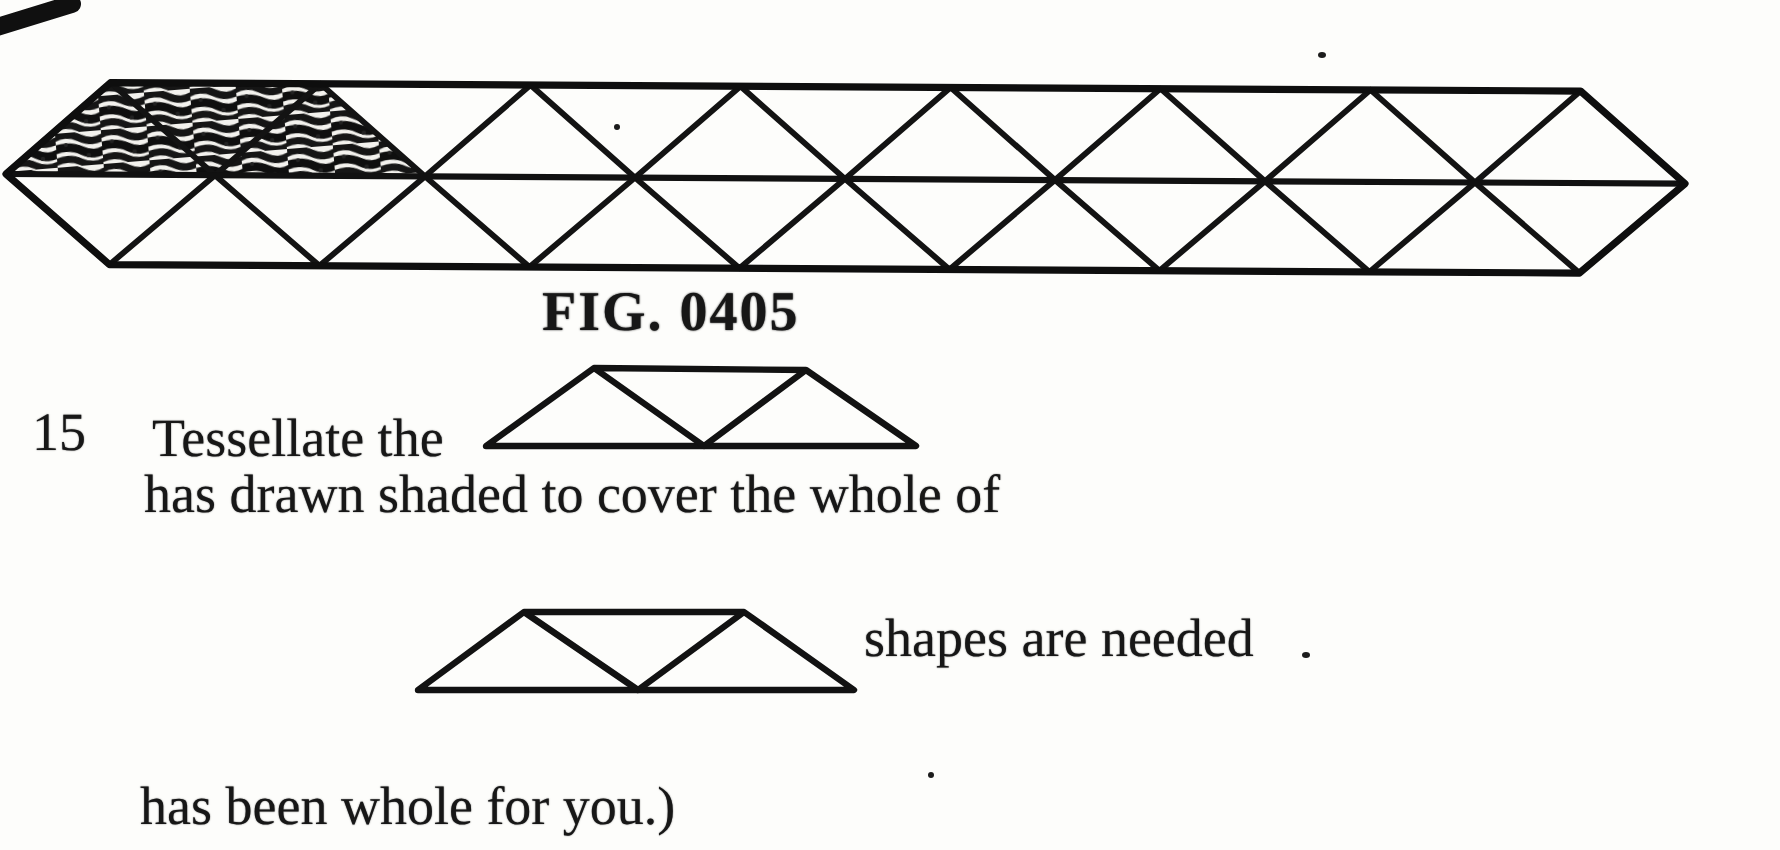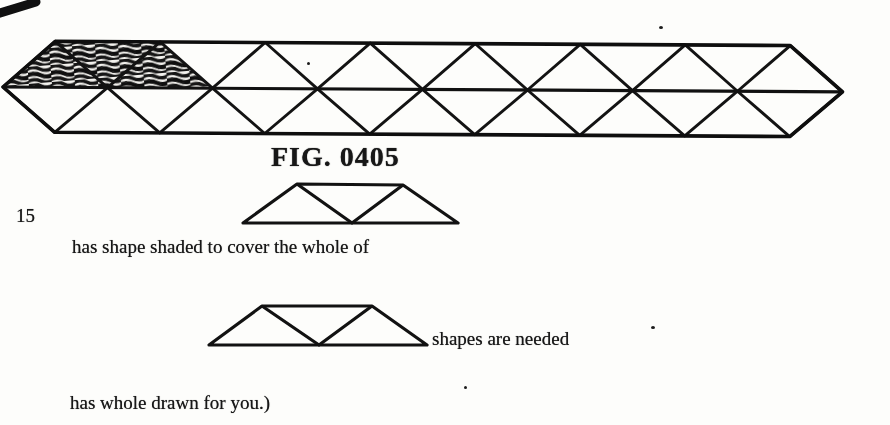--- a/index.html
+++ b/index.html
@@ -8,21 +8,21 @@
     background:#fdfdfb;
     font-family:"Liberation Serif", serif;
     overflow:hidden;
   }
   #page{
     position:relative;width:806px;height:425px;
     background:#fdfdfb;color:#161616;
   }
   .txt{
     position:absolute;
-    font-size:19px;
+    font-size:27px;
     line-height:30px;
     color:#171717;
     white-space:nowrap;
     text-shadow:0 0 0.7px rgba(25,25,25,0.75);
   }
   .caption{
     font-weight:bold;
     font-size:28px;
     letter-spacing:1px;
     text-shadow:0 0 1px rgba(15,15,15,0.9);
@@ -68,38 +68,39 @@
       <path d="M3 69 L842.5 69" stroke="#111" stroke-width="3.1" fill="none"></path>
 
       <path d="M3 69 L55 23 L790 23 L842.5 69 L790 114 L55 114 Z" fill="none" stroke="#0e0e0e" stroke-width="3.6"></path>
     </g>
   </svg>
 
   <div class="txt caption" style="left:271px;top:142px">FIG. 0405</div>
 
   <div class="txt" style="left:16px;top:201px">15</div>
 
+  <div class="txt" style="left:76px;top:204px">Tessellate the</div>
 
   <svg style="left:238px;top:179px" width="226" height="50" viewBox="0 0 226 50">
     <g fill="none" stroke="#121212" stroke-width="3.2" stroke-linejoin="round">
       <path d="M5 44 L59 5 L165 6 L220 44 Z"></path>
       <path d="M59 5 L114 44 L165 6"></path>
     </g>
   </svg>
 
 
-  <div class="txt" style="left:72px;top:232px">has shape shaded to cover the whole of</div>
+  <div class="txt" style="left:72px;top:232px">has drawn shaded to cover the whole of</div>
 
 
 
   <svg style="left:204px;top:301px" width="228" height="50" viewBox="0 0 228 50">
     <g fill="none" stroke="#121212" stroke-width="3.2" stroke-linejoin="round">
       <path d="M5 44 L58 5 L168 5 L223 44 Z"></path>
       <path d="M58 5 L115 44 L168 5"></path>
     </g>
   </svg>
 
-  <div class="txt" style="left:432px;top:324px">shapes are needed</div>
+  <div class="txt" style="left:432px;top:304px">shapes are needed</div>
 
 
-  <div class="txt" style="left:70px;top:388px">has whole drawn for you.)</div>
+  <div class="txt" style="left:70px;top:388px">has been whole for you.)</div>
 
 </div>
 
 </body></html>

